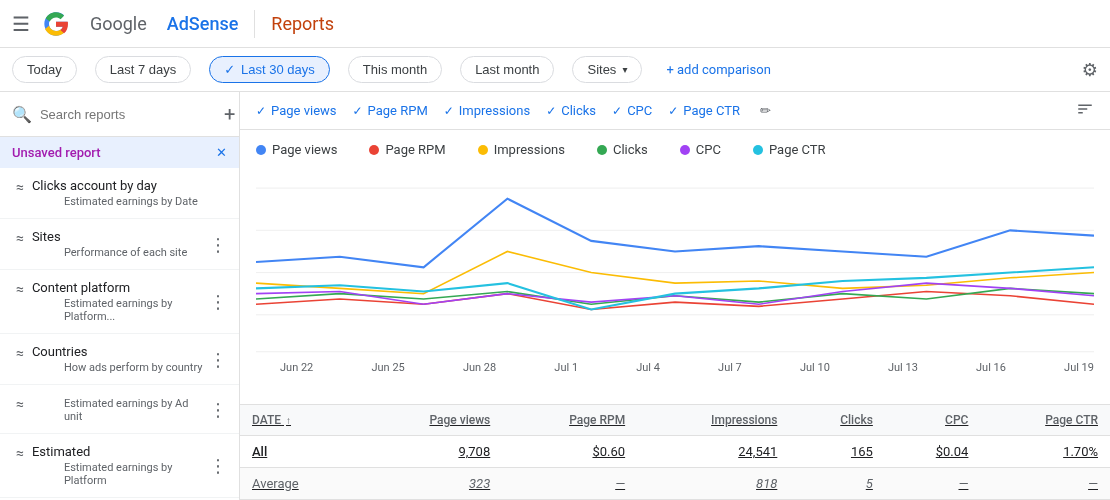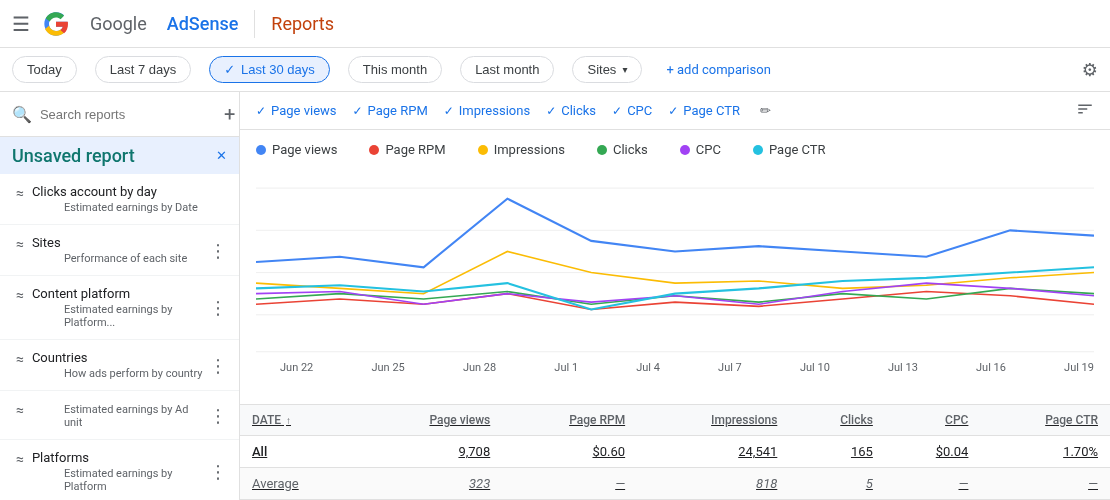--- a/index.html
+++ b/index.html
@@ -47,21 +47,21 @@
       display: flex; align-items: center; padding: 10px 12px; gap: 8px; border-bottom: 1px solid #e0e0e0;
     }
     .sidebar-search input {
       border: none; outline: none; font-size: 13px; color: #202124; background: transparent; flex: 1;
     }
     .sidebar-add { color: #5f6368; cursor: pointer; font-size: 20px; margin-left: auto; }
     .sidebar-active {
       display: flex; align-items: center; justify-content: space-between;
       padding: 8px 12px; background: #e8f0fe; border-radius: 0;
     }
-    .sidebar-active-label { color: #0f766e; font-size: 18px; font-weight: 500; }
+    .sidebar-active-label { color: #a21caf; font-size: 13px; font-weight: 500; }
     .sidebar-active-close { color: #1a73e8; cursor: pointer; }
     .sidebar-items { overflow-y: auto; flex: 1; }
     .sidebar-item {
       display: flex; align-items: flex-start; padding: 10px 12px 10px 16px;
       border-bottom: 1px solid #f1f3f4; cursor: pointer; position: relative;
     }
     .sidebar-item-icon { color: #5f6368; margin-right: 8px; font-size: 14px; margin-top: 1px; }
     .sidebar-item-content { flex: 1; }
     .sidebar-item-title { font-size: 13px; color: #202124; }
     .sidebar-item-subtitle { font-size: 11px; color: #5f6368; margin-top: 2px; margin-left: 32px; }
@@ -204,21 +204,21 @@
       <div class="sidebar-item">
         <span class="sidebar-item-icon">≈</span>
         <div class="sidebar-item-content">
           <div class="sidebar-item-subtitle">Estimated earnings by Ad unit</div>
         </div>
         <span class="sidebar-item-menu">⋮</span>
       </div>
       <div class="sidebar-item">
         <span class="sidebar-item-icon">≈</span>
         <div class="sidebar-item-content">
-          <div class="sidebar-item-title">Platforms</div>
+          <div class="sidebar-item-title">Estimated</div>
           <div class="sidebar-item-subtitle">Estimated earnings by Platform</div>
         </div>
         <span class="sidebar-item-menu">⋮</span>
       </div>
     </div>
   </div>
 
   <div class="content">
 
     <div class="metric-tabs">

